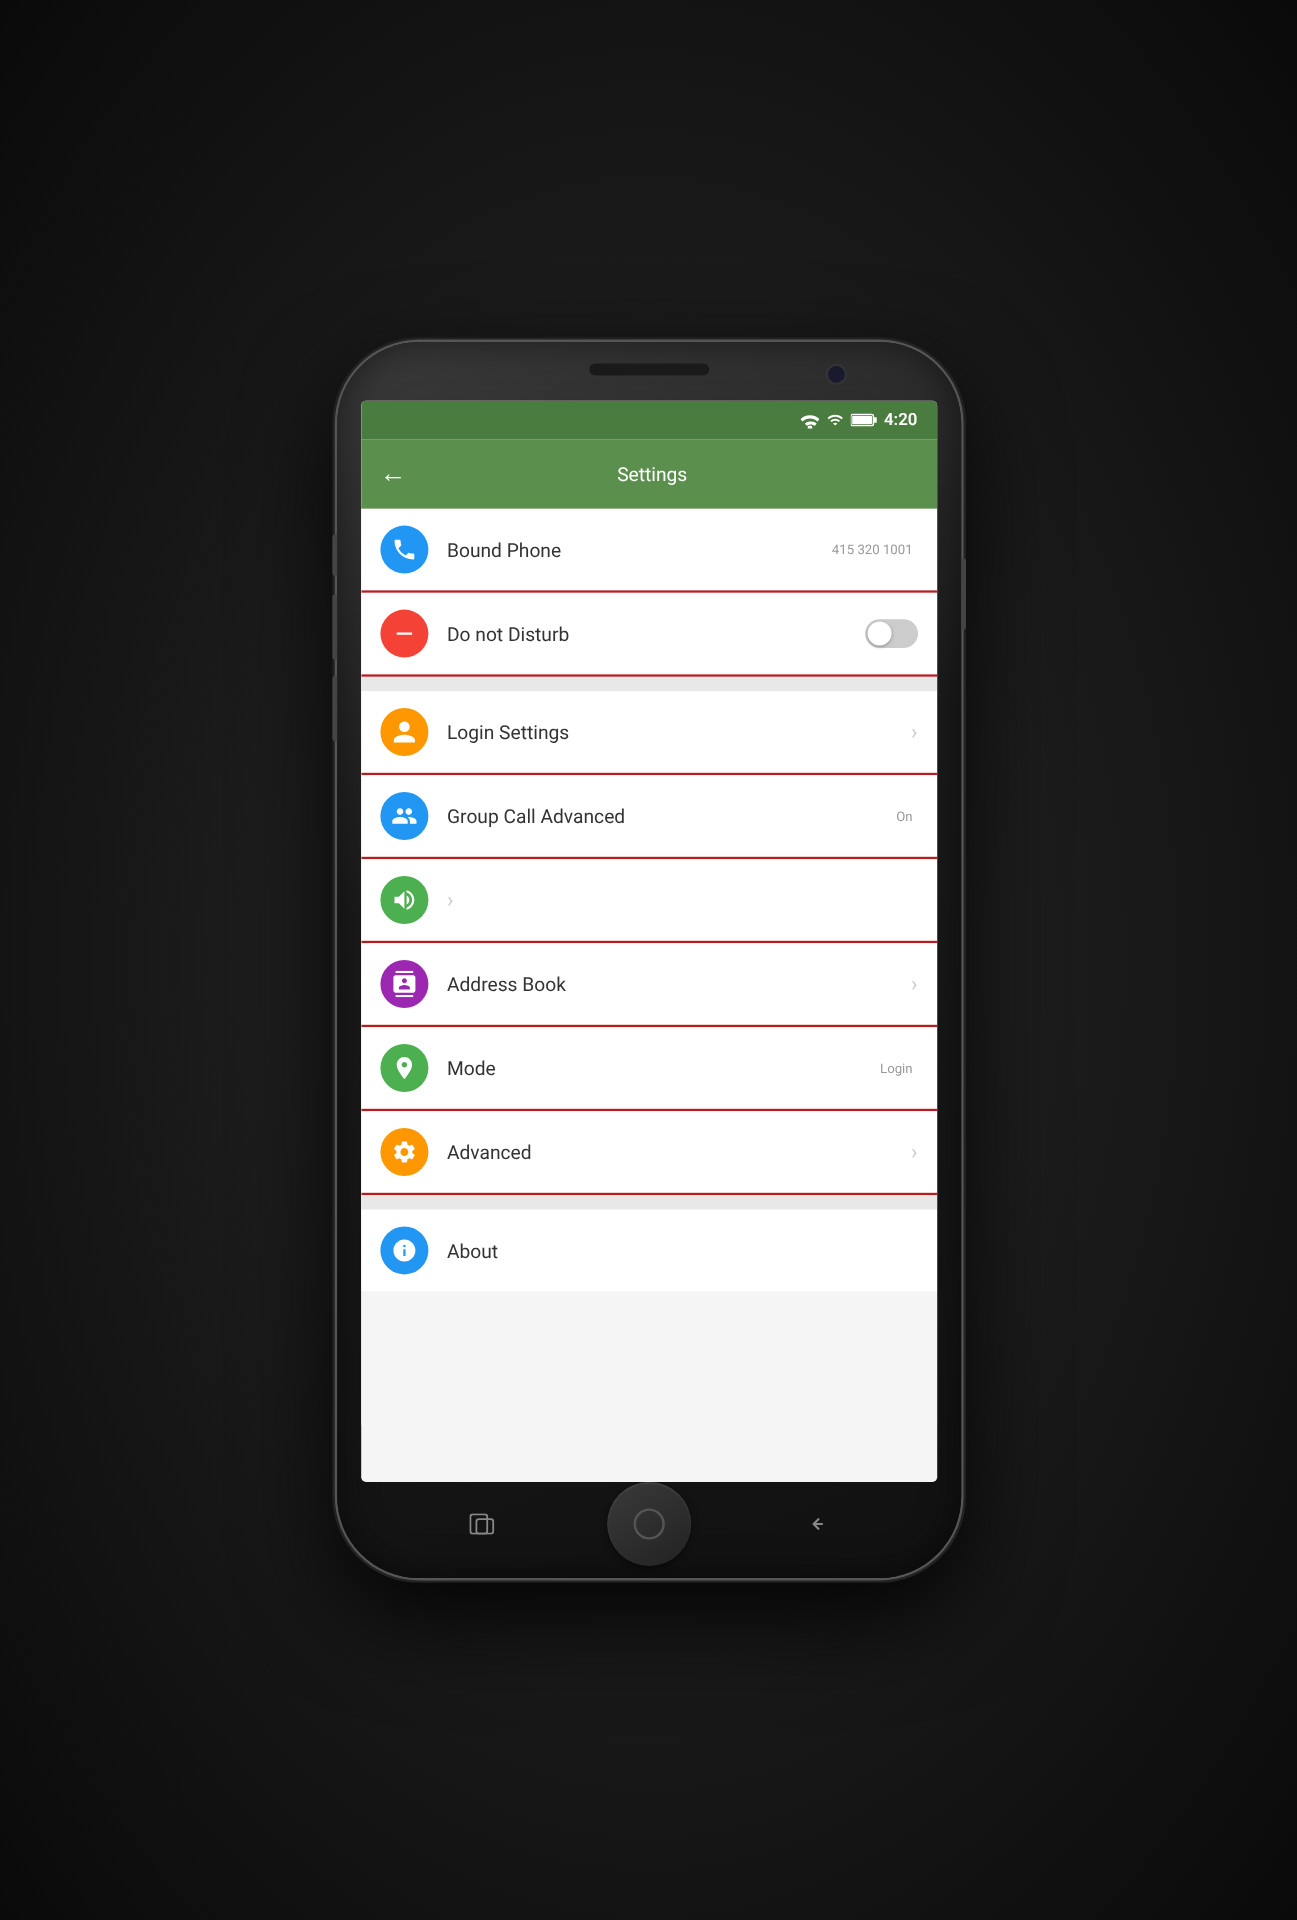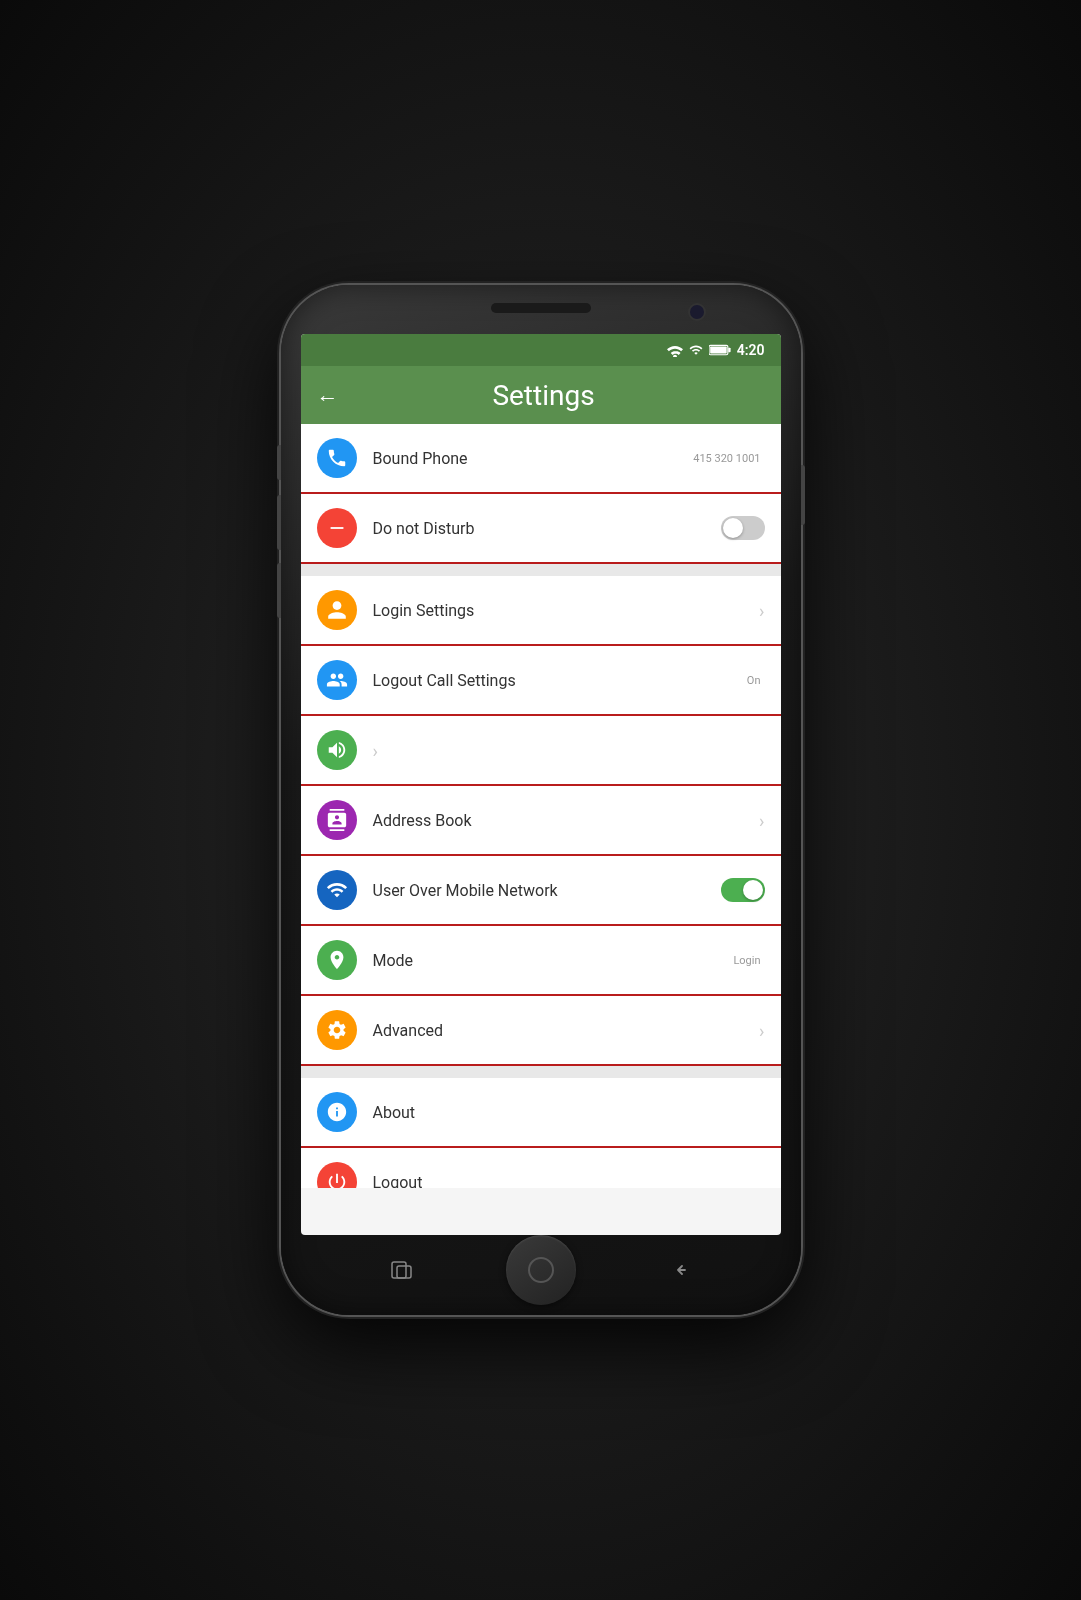--- a/index.html
+++ b/index.html
@@ -108,21 +108,21 @@
     }
 
     .back-arrow {
       color: white;
       font-size: 22px;
       cursor: pointer;
     }
 
     .app-bar-title {
       color: white;
-      font-size: 28px;
+      font-size: 16px;
       font-weight: 400;
       flex: 1;
       text-align: center;
       margin-right: 36px;
     }
 
     
     .settings-list {
       background: #f5f5f5;
       overflow-y: auto;
@@ -365,52 +365,41 @@
           </div>
           <span class="item-label">Login Settings</span>
           <span class="chevron">›</span>
         </div>
         <div class="settings-item">
           <div class="icon-circle" style="background: rgb(33, 150, 243);">
             <svg viewBox="0 0 24 24" fill="white">
               <path d="M16 11c1.66 0 2.99-1.34 2.99-3S17.66 5 16 5c-1.66 0-3 1.34-3 3s1.34 3 3 3zm-8 0c1.66 0 2.99-1.34 2.99-3S9.66 5 8 5C6.34 5 5 6.34 5 8s1.34 3 3 3zm0 2c-2.33 0-7 1.17-7 3.5V19h14v-2.5c0-2.33-4.67-3.5-7-3.5zm8 0c-.29 0-.62.02-.97.05 1.16.84 1.97 1.97 1.97 3.45V19h6v-2.5c0-2.33-4.67-3.5-7-3.5z"></path>
             </svg>
           </div>
-          <span class="item-label">Logout Call Settings</span>
+          <span class="item-label">Group Call Advanced</span>
           <span class="item-value">On</span>
         </div>
         <div class="settings-item">
           <div class="icon-circle" style="background: rgb(76, 175, 80);">
             <svg viewBox="0 0 24 24" fill="white">
               <path d="M3 9v6h4l5 5V4L7 9H3zm13.5 3c0-1.77-1.02-3.29-2.5-4.03v8.05c1.48-.73 2.5-2.25 2.5-4.02zM14 3.23v2.06c2.89.86 5 3.54 5 6.71s-2.11 5.85-5 6.71v2.06c4.01-.91 7-4.49 7-8.77s-2.99-7.86-7-8.77z"></path>
             </svg>
           </div>
           <span class="chevron">›</span>
         </div>
         <div class="settings-item">
           <div class="icon-circle" style="background: rgb(156, 39, 176);">
             <svg viewBox="0 0 24 24" fill="white">
               <path d="M20 0H4v2h16V0zM4 24h16v-2H4v2zM20 4H4c-1.1 0-2 .9-2 2v12c0 1.1.9 2 2 2h16c1.1 0 2-.9 2-2V6c0-1.1-.9-2-2-2zm-8 2.75c1.24 0 2.25 1.01 2.25 2.25S13.24 11.25 12 11.25 9.75 10.24 9.75 9 10.76 6.75 12 6.75zM17 17H7v-1.5c0-1.67 3.33-2.5 5-2.5s5 .83 5 2.5V17z"></path>
             </svg>
           </div>
           <span class="item-label">Address Book</span>
           <span class="chevron">›</span>
         </div>
         <div class="settings-item">
-          <div class="icon-circle" style="background: rgb(21, 101, 192);">
-            <svg viewBox="0 0 24 24" fill="white">
-              <path d="M1 9l2 2c4.97-4.97 13.03-4.97 18 0l2-2C16.93 2.93 7.08 2.93 1 9zm8 8l3 3 3-3c-1.65-1.66-4.34-1.66-6 0zm-4-4l2 2c2.76-2.76 7.24-2.76 10 0l2-2C15.14 9.14 8.87 9.14 5 13z"></path>
-            </svg>
-          </div>
-          <span class="item-label">User Over Mobile Network</span>
-          <div class="toggle on">
-            <div class="toggle-knob"></div>
-          </div>
-        </div>
-        <div class="settings-item">
           <div class="icon-circle" style="background: rgb(76, 175, 80);">
             <svg viewBox="0 0 24 24" fill="white">
               <path d="M12 2C8.13 2 5 5.13 5 9c0 5.25 7 13 7 13s7-7.75 7-13c0-3.87-3.13-7-7-7zm0 9.5c-1.38 0-2.5-1.12-2.5-2.5s1.12-2.5 2.5-2.5 2.5 1.12 2.5 2.5-1.12 2.5-2.5 2.5z"></path>
             </svg>
           </div>
           <span class="item-label">Mode</span>
           <span class="item-value">Login</span>
         </div>
         <div class="settings-item">
           <div class="icon-circle" style="background: rgb(255, 152, 0);">
@@ -422,28 +411,20 @@
           <span class="chevron">›</span>
         </div>
         <div class="section-divider"></div>
         <div class="settings-item">
           <div class="icon-circle" style="background: rgb(33, 150, 243);">
             <svg viewBox="0 0 24 24" fill="white">
               <path d="M12 2C6.48 2 2 6.48 2 12s4.48 10 10 10 10-4.48 10-10S17.52 2 12 2zm1 15h-2v-6h2v6zm0-8h-2V7h2v2z"></path>
             </svg>
           </div>
           <span class="item-label">About</span>
-        </div>
-        <div class="settings-item">
-          <div class="icon-circle" style="background: rgb(244, 67, 54);">
-            <svg viewBox="0 0 24 24" fill="white">
-              <path d="M13 3h-2v10h2V3zm4.83 2.17l-1.42 1.42C17.99 7.86 19 9.81 19 12c0 3.87-3.13 7-7 7s-7-3.13-7-7c0-2.19 1.01-4.14 2.58-5.42L6.17 5.17C4.23 6.82 3 9.26 3 12c0 4.97 4.03 9 9 9s9-4.03 9-9c0-2.74-1.23-5.18-3.17-6.83z"></path>
-            </svg>
-          </div>
-          <span class="item-label">Logout</span>
         </div>
       </div>
 
   </div>
 
   <div class="phone-bottom-bar">
     <div class="nav-button">
       <svg width="22" height="18" viewBox="0 0 22 18" fill="#888">
         <rect x="1" y="1" width="14" height="16" rx="2" fill="none" stroke="#888" stroke-width="1.5"></rect>
         <rect x="6" y="5" width="14" height="12" rx="2" fill="none" stroke="#888" stroke-width="1.5"></rect>

